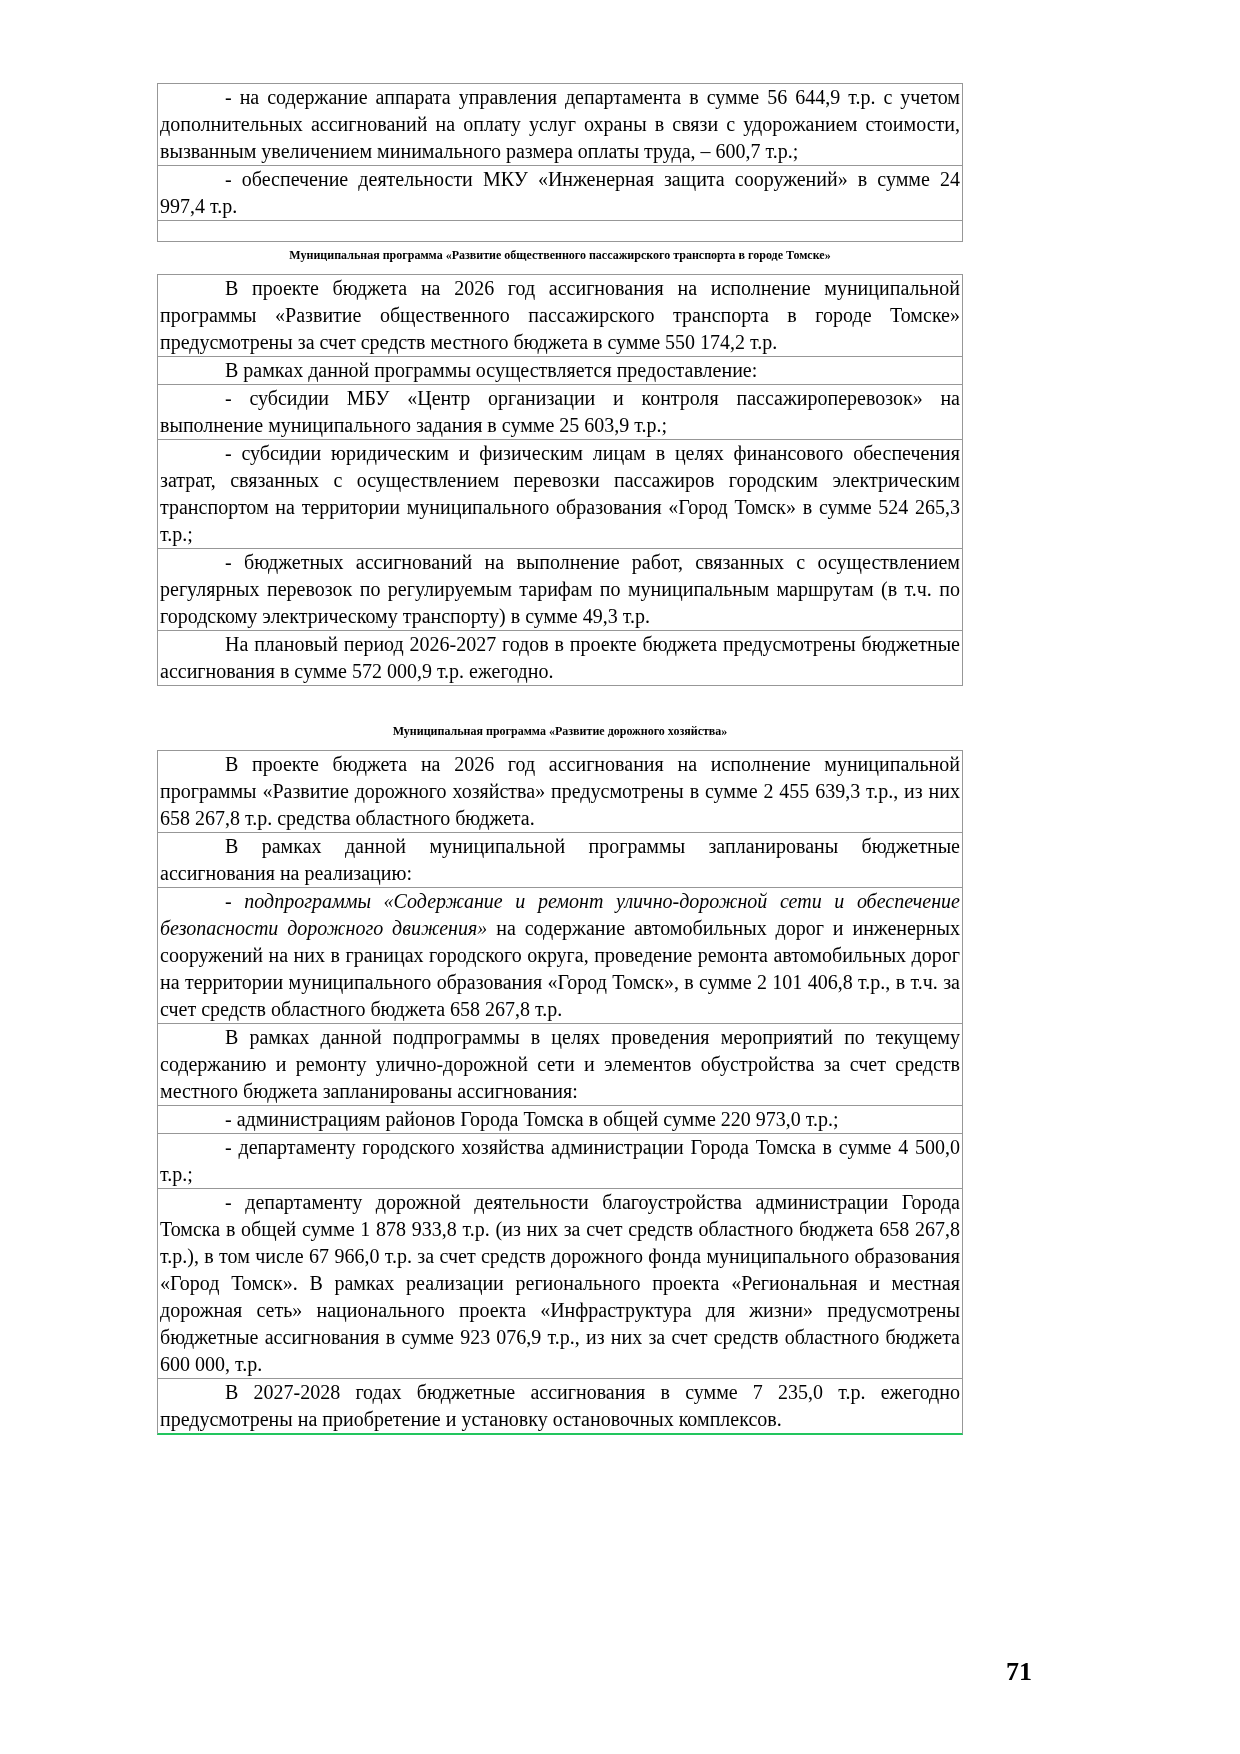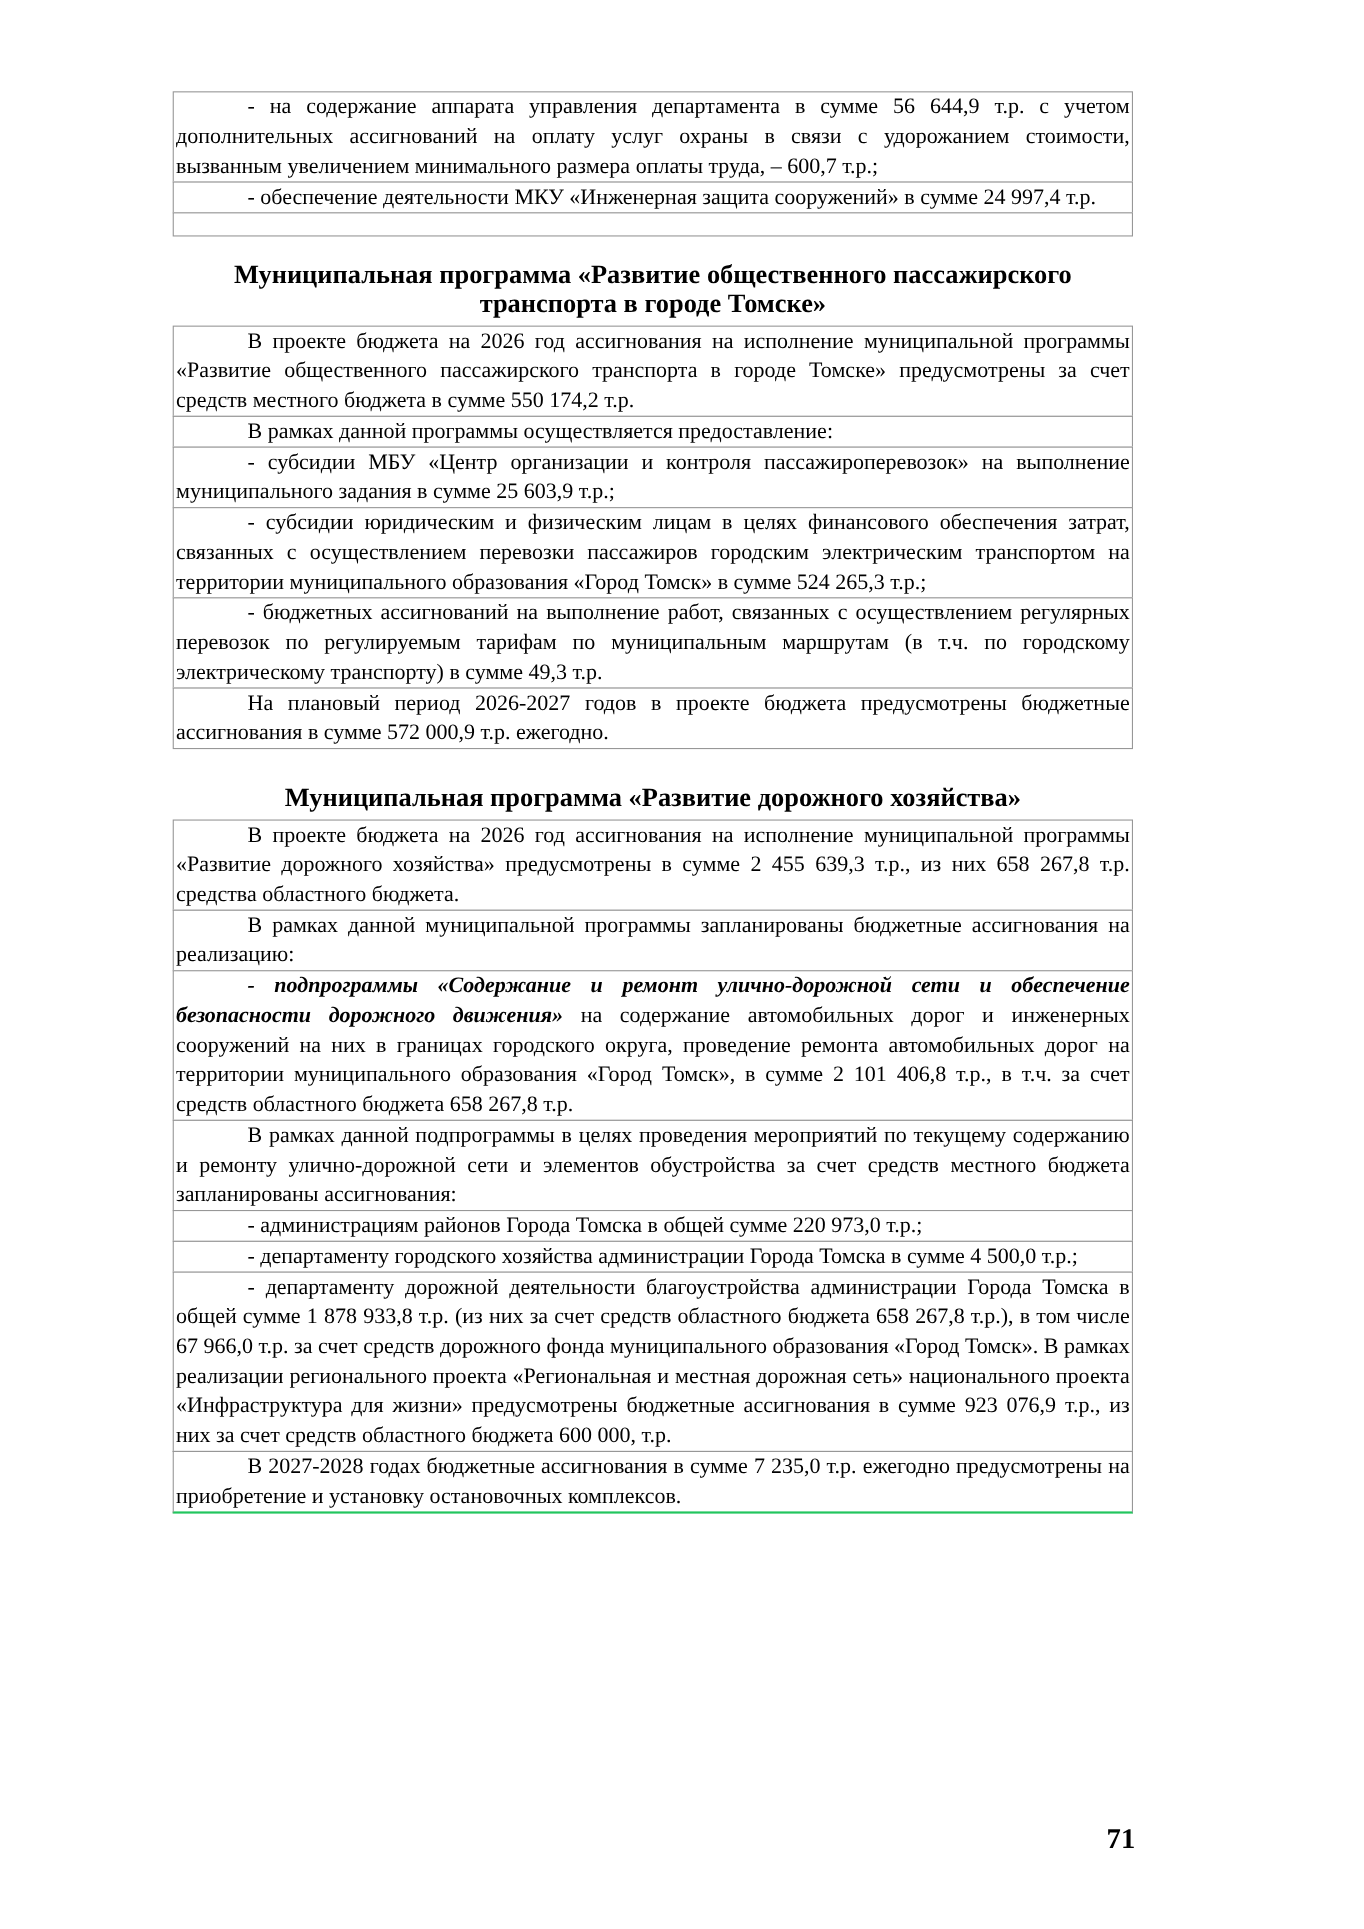--- a/index.html
+++ b/index.html
@@ -7,46 +7,46 @@
     position:relative;
     width:1240px; height:1754px;
     background:#ffffff;
     font-family:"Liberation Serif", "DejaVu Serif", serif;
     color:#000000;
     overflow:hidden;
   }
   .content {
     position:absolute;
     left:157px; top:83px;
-    width:873px;
+    width:806px;
   }
   .box {
     border:1px solid #979797;
     background:#ffffff;
     box-sizing:border-box;
   }
   .box + .box { margin-top:-1px; }
   .body-para {
     font-size:20px;
     line-height:27px;
     text-align:justify;
     text-indent:65px;
     padding:0 2px;
   }
   .spacer-row { height:22px; }
   .section-heading {
-    font-size:24px;
+    font-size:12px;
     line-height:27px;
     font-weight:bold;
     text-align:center;
-    margin:22px auto 5px auto;
+    margin:0 auto 5px auto;
     max-width:770px;
   }
   .heading-gap-top { margin-top:32px; }
-  .bi { font-weight:bold; font-style:italic; }
+  .bi { font-weight:normal; font-style:italic; }
   .last-box { border-bottom:2px solid #22c55e; }
   .page-number {
     position:absolute;
     top:1660px;
     right:208px;
     font-size:26px;
     font-weight:bold;
     line-height:24px;
   }
 </style>

